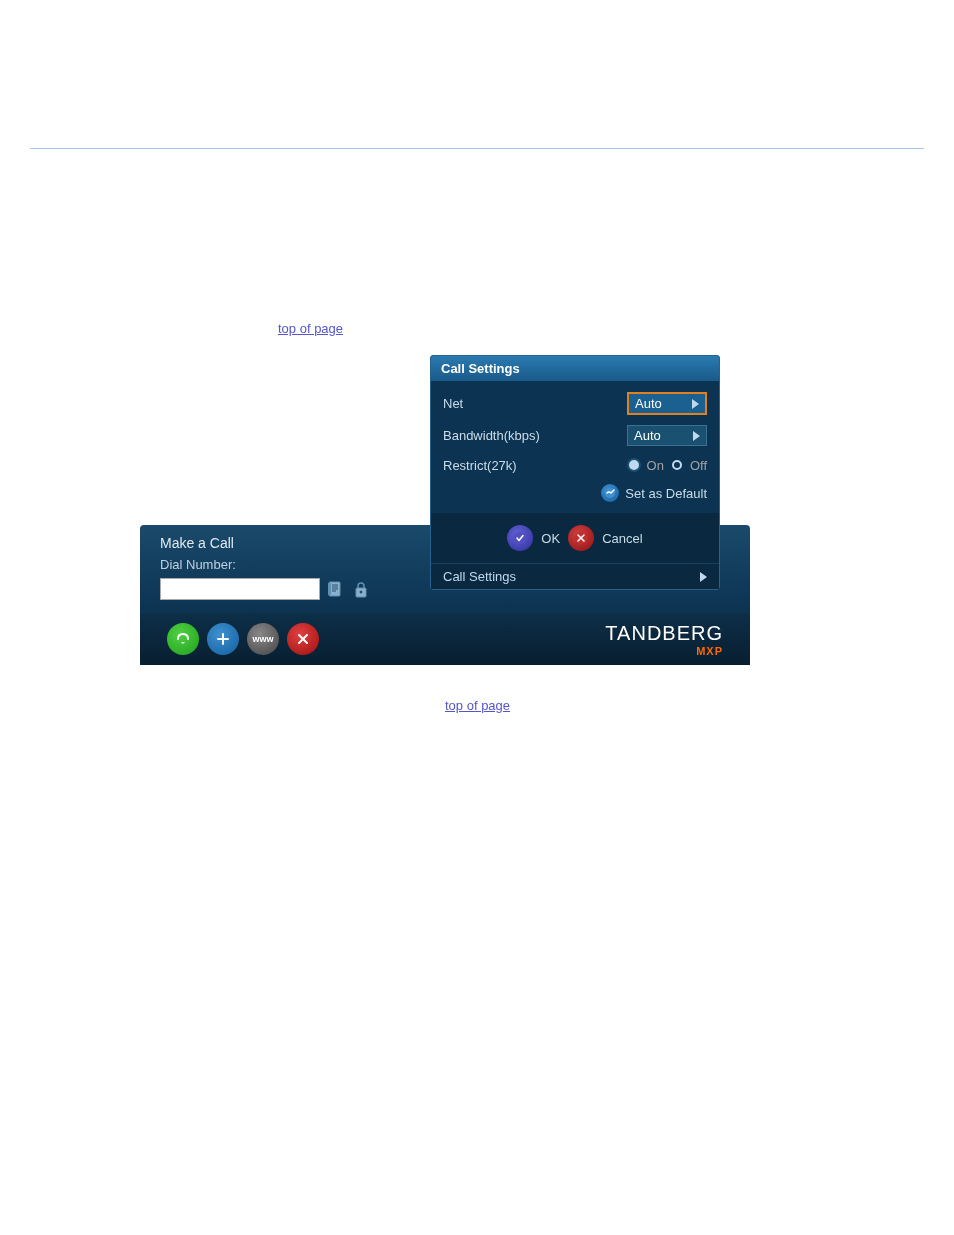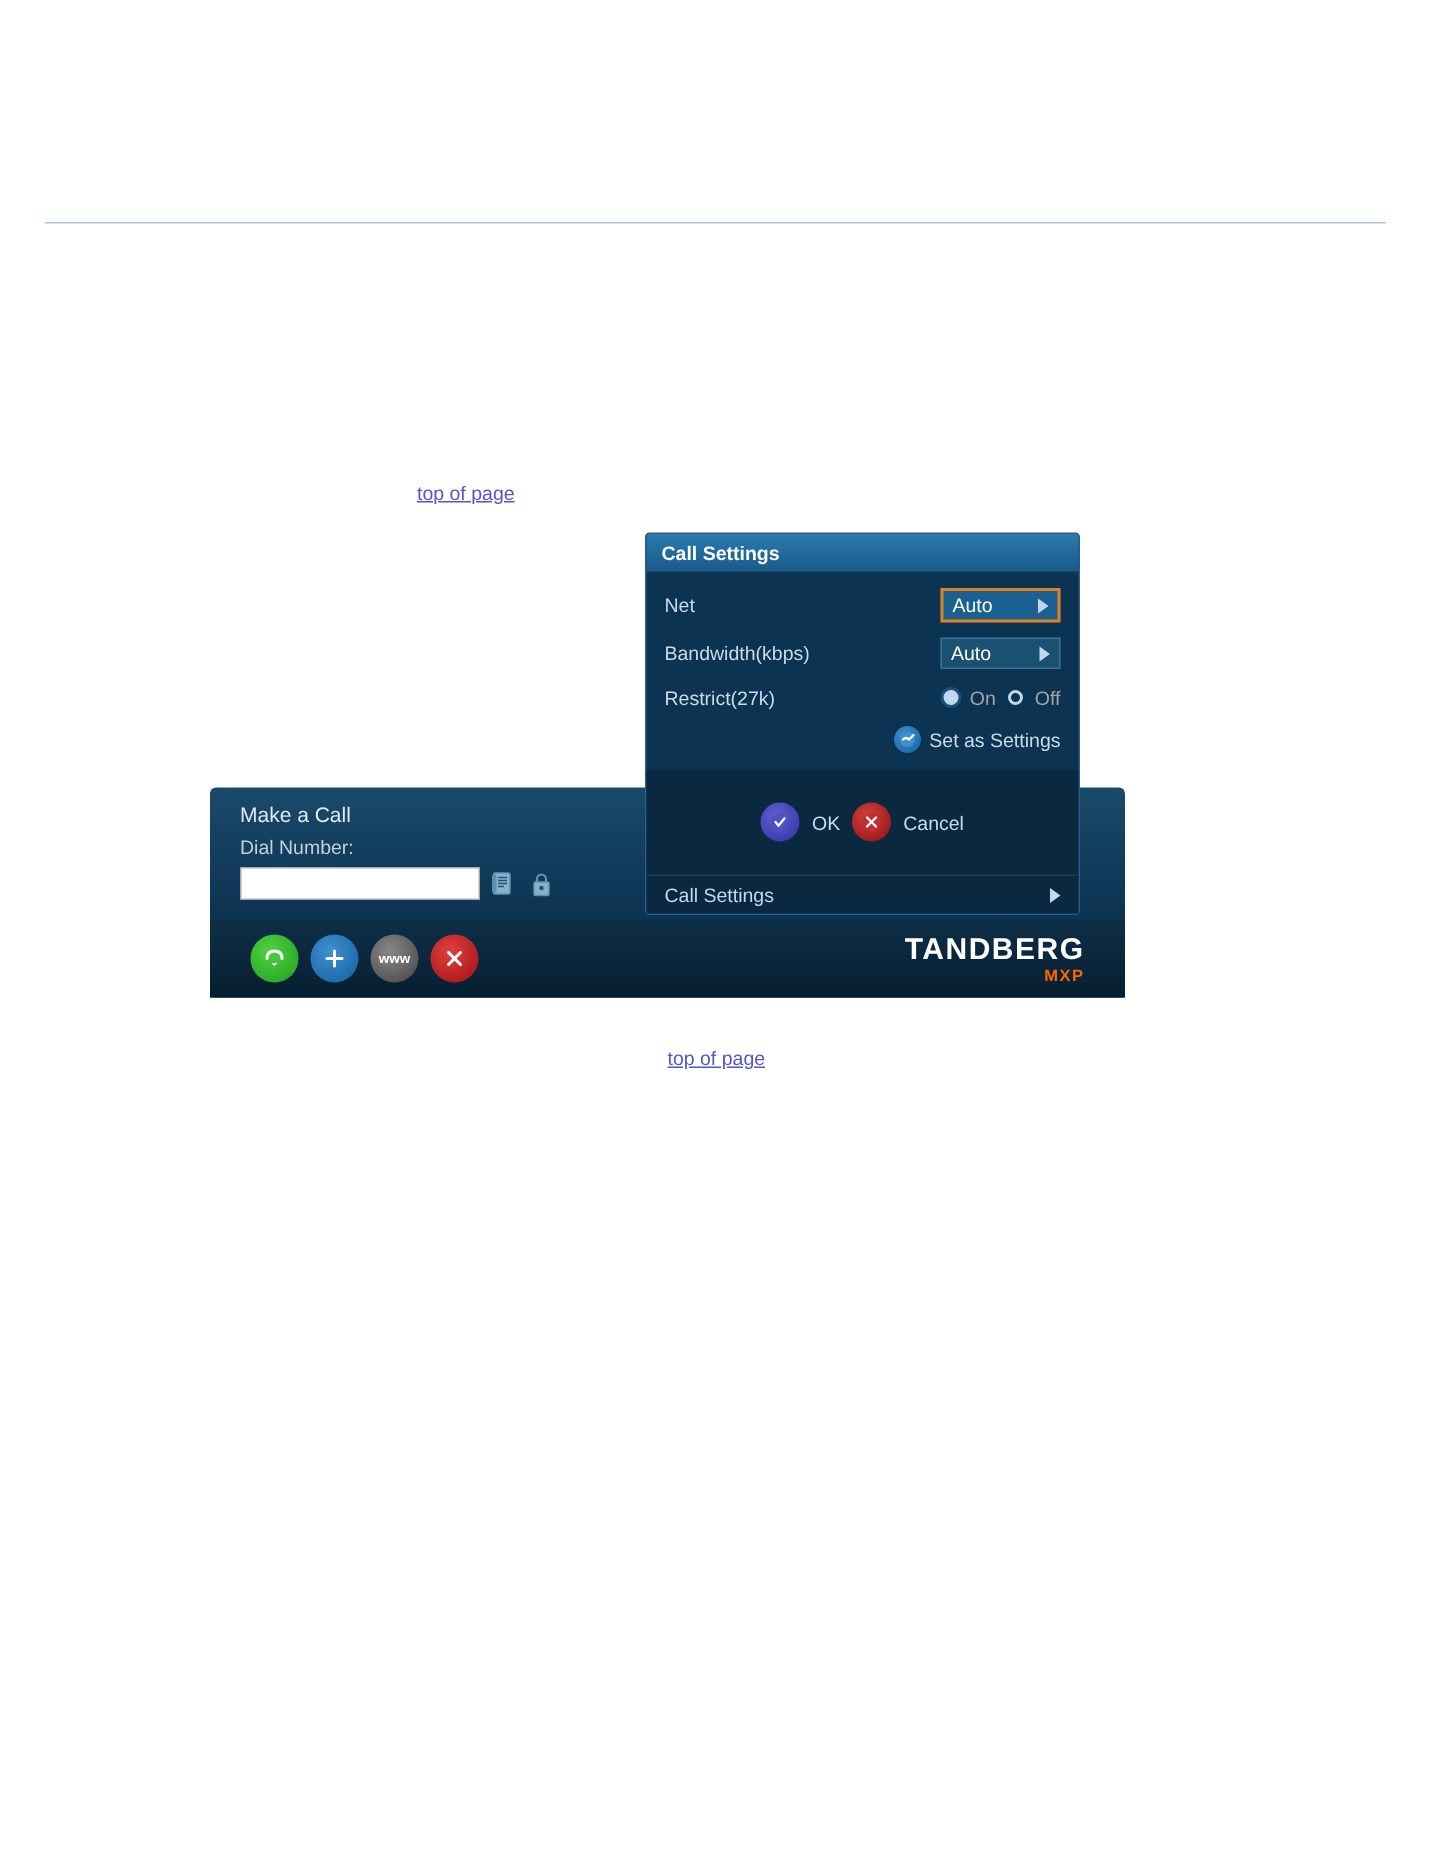--- a/index.html
+++ b/index.html
@@ -187,21 +187,21 @@
       background: radial-gradient(circle at 40% 35%, #888888, #444444);
     }
 
     .btn-red {
       background: radial-gradient(circle at 40% 35%, #e04040, #a01010);
     }
 
     .tandberg-logo {
       color: #ffffff;
       font-size: 20px;
-      font-weight: bold;
+      font-weight: normal;
       font-family: Arial, sans-serif;
       letter-spacing: 1px;
     }
 
     .tandberg-mxp {
       color: #ff6600;
       font-size: 11px;
       font-weight: bold;
       display: block;
       text-align: right;
@@ -338,21 +338,21 @@
       color: #c8dce8;
       font-size: 13px;
     }
 
     
     .ok-cancel-row {
       background: #0a2840;
       display: flex;
       align-items: center;
       justify-content: center;
-      padding: 22px 12px;
+      padding: 12px 12px;
       gap: 8px;
     }
 
     .ok-btn {
       width: 26px;
       height: 26px;
       border-radius: 50%;
       background: radial-gradient(circle at 40% 35%, #6060d0, #3030a0);
       display: flex;
       align-items: center;
@@ -509,21 +509,21 @@
         </div>
       </div>
 
       <div class="set-default-row">
         <div class="set-default-icon">
           <svg width="12" height="12" viewBox="0 0 12 12">
             <circle cx="6" cy="6" r="5" fill="#4090d0"></circle>
             <path d="M3 6 Q5 4 7 6 Q9 4 10 3" stroke="#ffffff" stroke-width="1.5" fill="none" stroke-linecap="round"></path>
           </svg>
         </div>
-        <span class="set-default-label">Set as Settings</span>
+        <span class="set-default-label">Set as Default</span>
       </div>
     </div>
 
     <div class="ok-cancel-row">
       <div class="ok-btn">
         <svg width="14" height="14" viewBox="0 0 14 14">
           <circle cx="7" cy="7" r="6" fill="#5050c0"></circle>
           <path d="M4 7 L6 9.5 L10 4.5" stroke="#ffffff" stroke-width="1.5" fill="none" stroke-linecap="round" stroke-linejoin="round"></path>
         </svg>
       </div>

